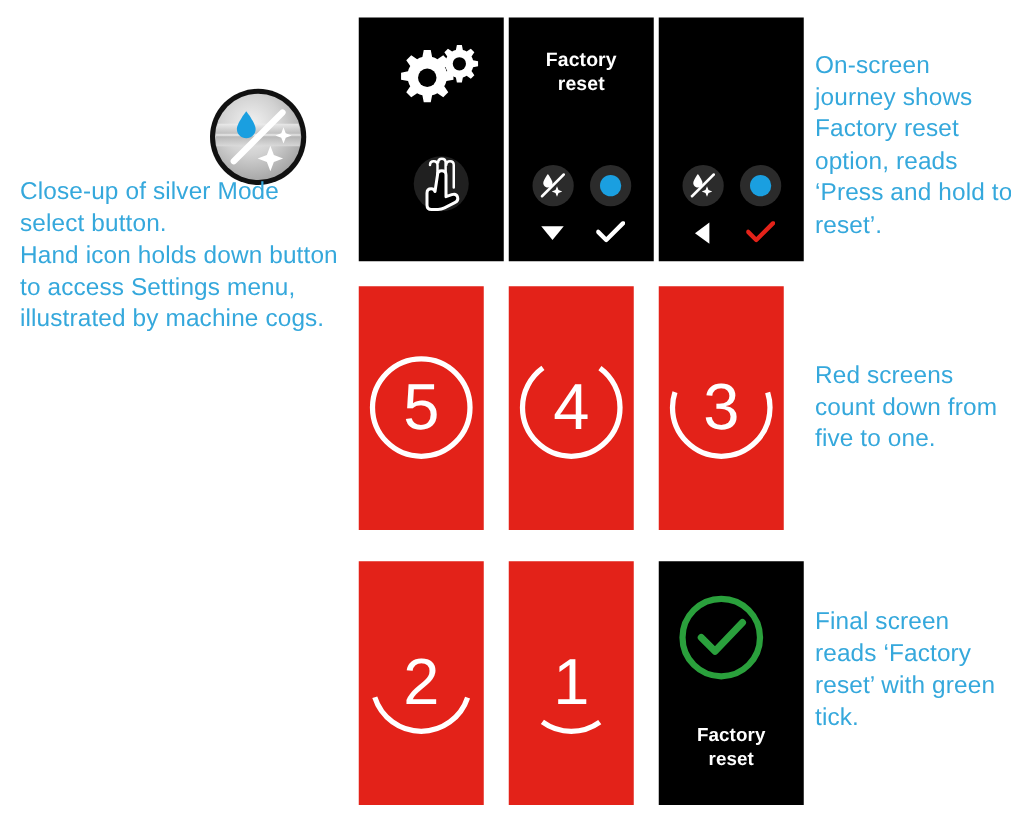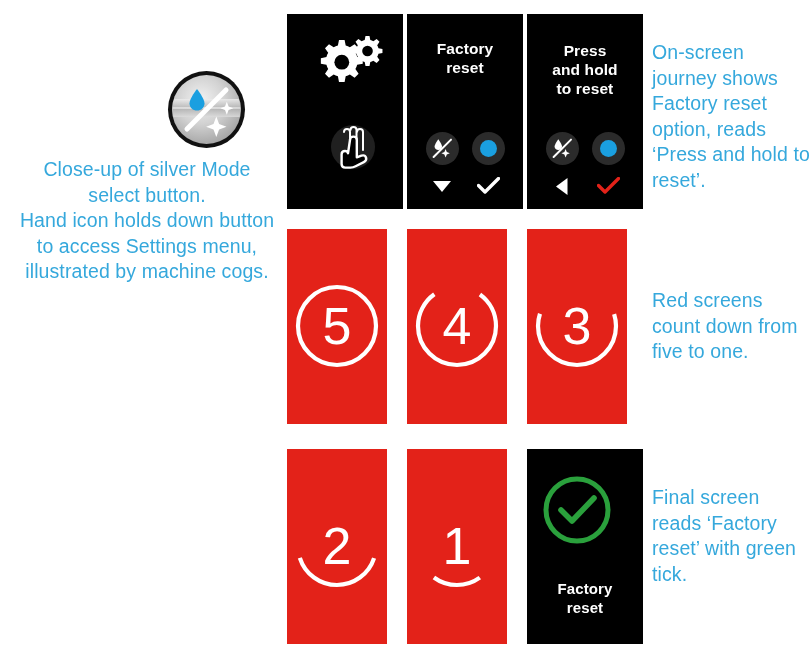--- a/index.html
+++ b/index.html
@@ -15,21 +15,21 @@
 
   
   .caption{
     position:absolute;
     color:#35a8dc;
     font-size:19.5px;
     line-height:25.5px;
     letter-spacing:.1px;
     white-space:pre-line;
   }
-  #caption-left{left:16px;top:157px;width:262px;text-align:center;}
+  #caption-left{left:16px;top:141px;width:262px;}
   #caption-top-right{left:652px;top:40px;width:160px;}
   #caption-mid-right{left:652px;top:288px;width:160px;}
   #caption-bot-right{left:652px;top:485px;width:160px;}
 
   
   #mode-button{
     position:absolute;left:166px;top:69px;width:81px;height:81px;
   }
   #mode-button svg{display:block;}
 
@@ -197,23 +197,20 @@
       </div>
       <div class="nav-cell">
         <svg width="23" height="18" viewBox="0 0 23 18">
           <path d="M1.5 8.5 L8 15 L21.5 1.5" fill="none" stroke="#ffffff" stroke-width="3.4" stroke-linecap="round" stroke-linejoin="round"></path>
         </svg>
       </div>
     </div>
   </div>
 
   <div class="panel black" id="panel-press-hold">
-    <div class="screen-title" id="title-press-hold">Press
-and hold
-to reset</div>
 
     <div class="icon-row">
       <div class="circ">
         <svg width="25" height="25" viewBox="0 0 25 25">
           <path d="M8.3 3.2 C8.3 3.2 4.6 8.2 4.6 10.4 C4.6 12.5 6.3 14 8.3 14 C10.3 14 12 12.5 12 10.4 C12 8.2 8.3 3.2 8.3 3.2 Z" fill="#ffffff"></path>
           <line x1="3.6" y1="21" x2="21" y2="3.6" stroke="#ffffff" stroke-width="2" stroke-linecap="round"></line>
           <path d="M15.6 13 L16.8 16 L19.8 17.2 L16.8 18.4 L15.6 21.4 L14.4 18.4 L11.4 17.2 L14.4 16 Z" fill="#ffffff"></path>
         </svg>
       </div>
       <div class="circ power">

